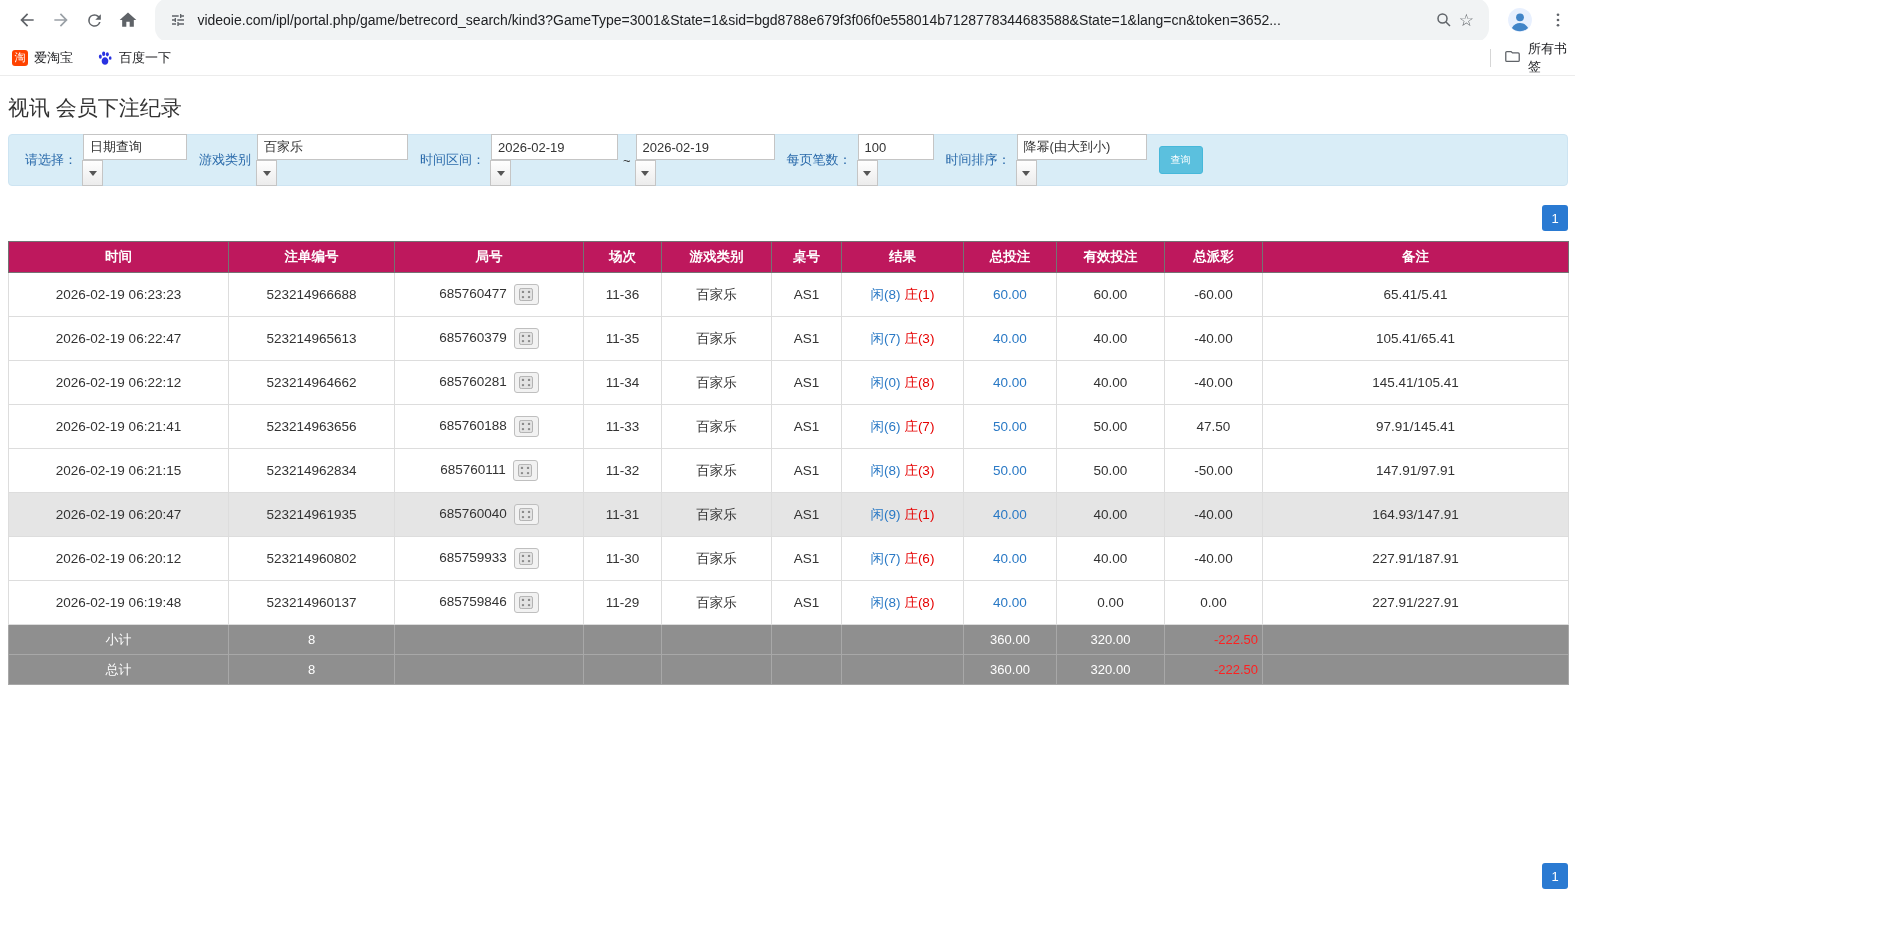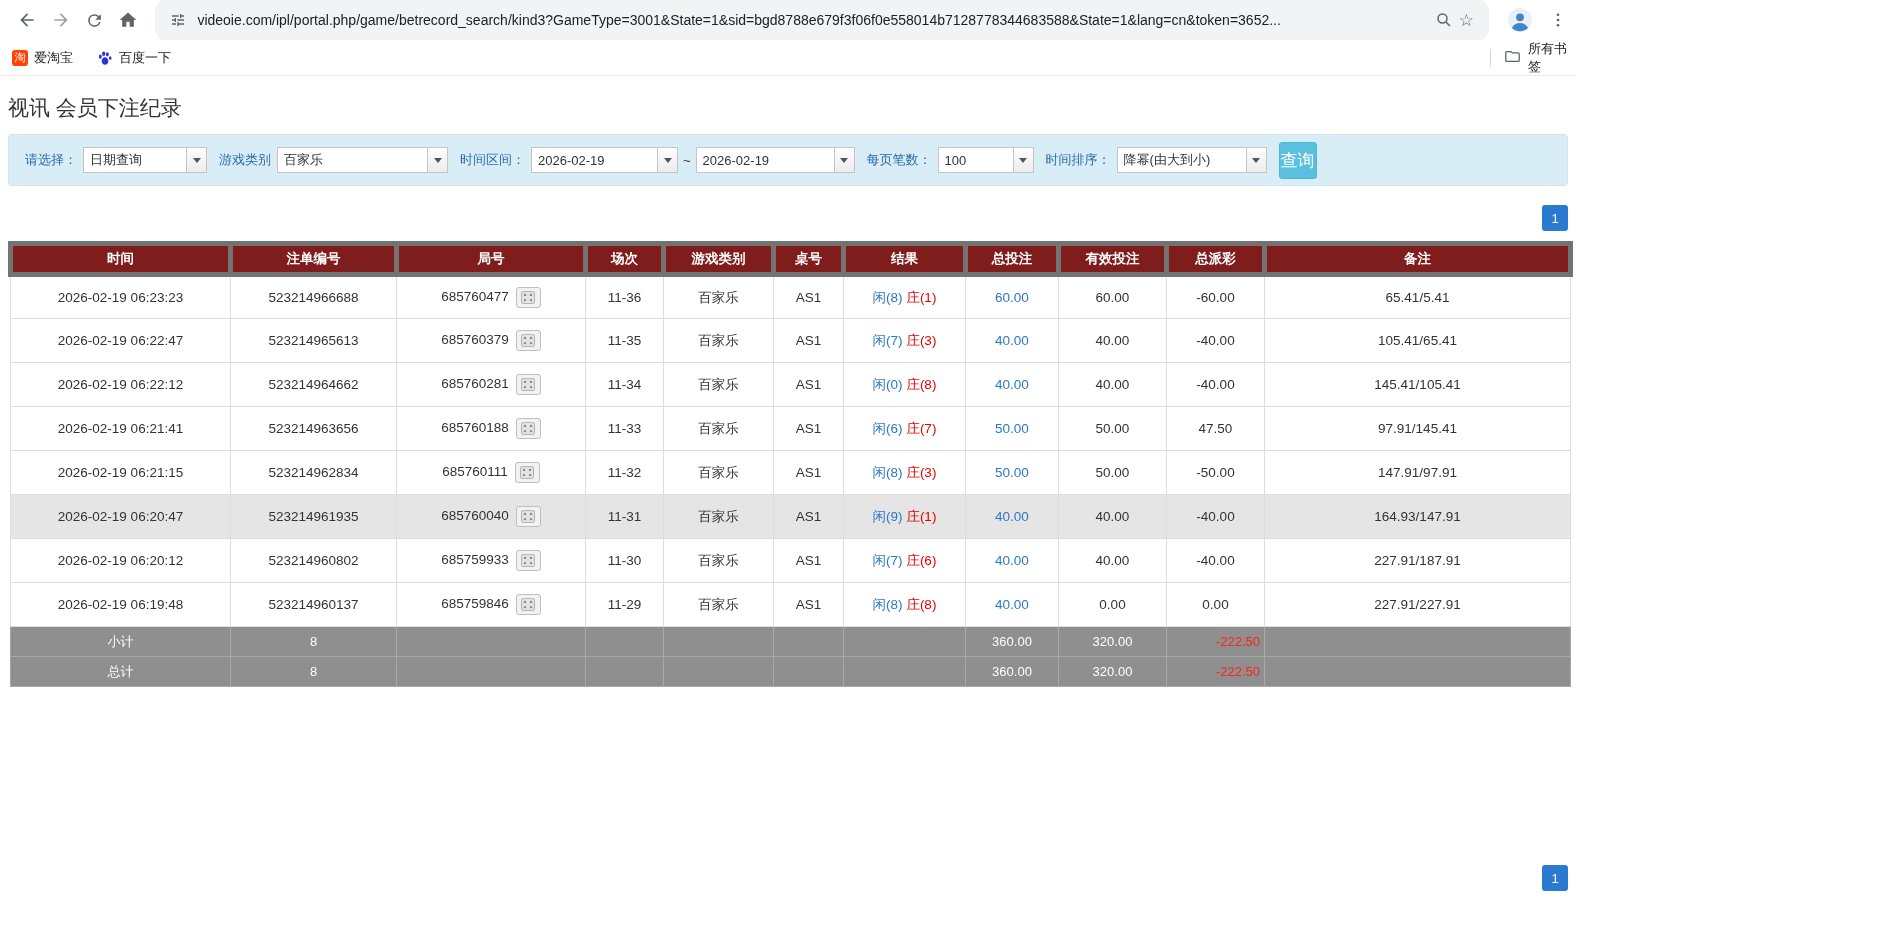--- a/index.html
+++ b/index.html
@@ -26,38 +26,38 @@
   .taobao { background:#ff4200; border-radius:3px; color:#fff; font-size:11px; line-height:1; }
   .bm-right { position:absolute; left:1490px; top:0; height:36px; display:flex; align-items:center; gap:7px; cursor:pointer; }
   .bm-sep { width:1px; height:18px; background:#d6d6d6; margin-right:6px; }
 
   
   .page { padding-left:8px; }
   .page-title { margin-top:18px; font-size:21px; color:#333; }
   .filter-bar { width:1560px; height:52px; margin-top:12px; background:#d9edf7; border:1px solid #cde4f2; border-radius:4px; display:flex; align-items:center; padding:0 16px; }
   .flabel { font-size:13px; font-weight:normal; color:#2b6bab; margin:0 6px 0 12px; white-space:nowrap;text-align:center; }
   .flabel.first { margin-left:0; }
-  .combo { display:inline-flex; align-items:stretch; }
+  .combo { display:inline-flex; align-items:stretch;flex-direction:column; }
   .combo-input { height:26px; border:1px solid #c5c5c5; background:#fff; font-size:13px; color:#333; padding:0 6px; font-family:inherit; }
   .arrow-btn { width:21px; height:26px; border:1px solid #c5c5c5; margin-left:-1px; background:linear-gradient(#fefefe,#ececec); display:flex; align-items:center; justify-content:center; padding:0; cursor:pointer; }
   .caret { width:0; height:0; border-left:4px solid transparent; border-right:4px solid transparent; border-top:5px solid #555; }
   .tilde { font-size:13px; color:#333; margin:0 5px; }
   .w104{width:104px}.w151{width:151px}.w127{width:127px}.w139{width:139px}.w76{width:76px}.w130{width:130px}
-  .search-btn { margin-left:12px; background:#5bc0de; border:1px solid #46b8da; color:#fff; font-size:17px; padding:6px 1px; border-radius:3px; cursor:pointer; font-family:Liberation Serif, serif; }
+  .search-btn { margin-left:12px; background:#5bc0de; border:1px solid #46b8da; color:#fff; font-size:10px; padding:6px 11px; border-radius:3px; cursor:pointer; font-family:Liberation Serif, serif; }
 
   .summary-bar { width:1560px; height:42px; margin-top:13px; background:#dff0d8; border:1px solid #d6e9c6; border-radius:4px; display:flex; align-items:center; justify-content:space-between; padding:0 14px; font-size:13px; }
   .summary-left { color:#3c763d; }
   .summary-right { color:#ff0000; }
 
   .pagination { width:1560px; display:flex; justify-content:flex-end; margin-top:19px; }
   .pagination.bottom { margin-top:178px; }
   .page-btn { width:26px; height:26px; background:#2a7ad2; color:#fff; font-size:13px; display:flex; align-items:center; justify-content:center; border-radius:3px; cursor:pointer; }
 
   table.records { width:1560px; border-collapse:collapse; margin-top:10px; table-layout:fixed; }
-  table.records th { background:#7f1d1d; color:#fff; font-size:13.5px; font-weight:bold; height:31px; border:5px solid #737373; text-align:center; }
+  table.records th { background:#be185d; color:#fff; font-size:13.5px; font-weight:bold; height:31px; border:1px solid #737373; text-align:center; }
   table.records td { font-size:13.5px; color:#333; text-align:center; height:44px; border:1px solid #ddd; background:#fff; padding:0 4px; overflow:hidden; white-space:nowrap; }
   tr.highlight td { background:#e5e5e5; }
   tr.summary td { background:#8f8f8f; color:#fff; height:30px; border:1px solid #a8a8a8; font-size:13px; }
   .red { color:#e60000; }
   tr.summary td.red { color:#ff2020;text-align:right; }
   .player { color:#2a79c5; }
   .banker { color:#e60000; }
   .bet-link { color:#2a79c5; text-decoration:none; cursor:pointer; }
   .round-btn { display:inline-flex; align-items:center; justify-content:center; width:25px; height:21px; border:1px solid #bfbfbf; border-radius:3px; background:#f2f2f2; margin-left:7px; vertical-align:middle; padding:0; cursor:pointer; }
   .die { display:flex; align-items:center; }

